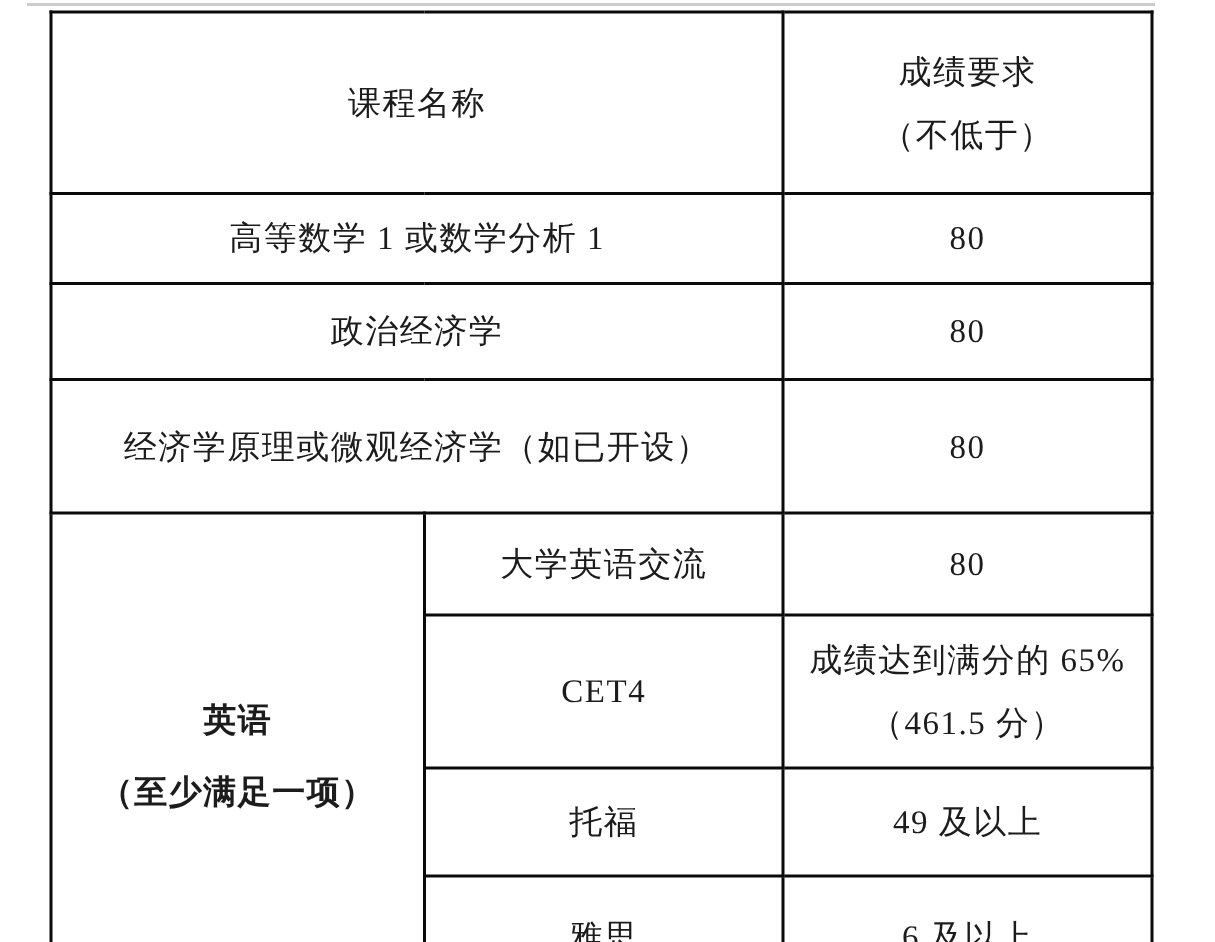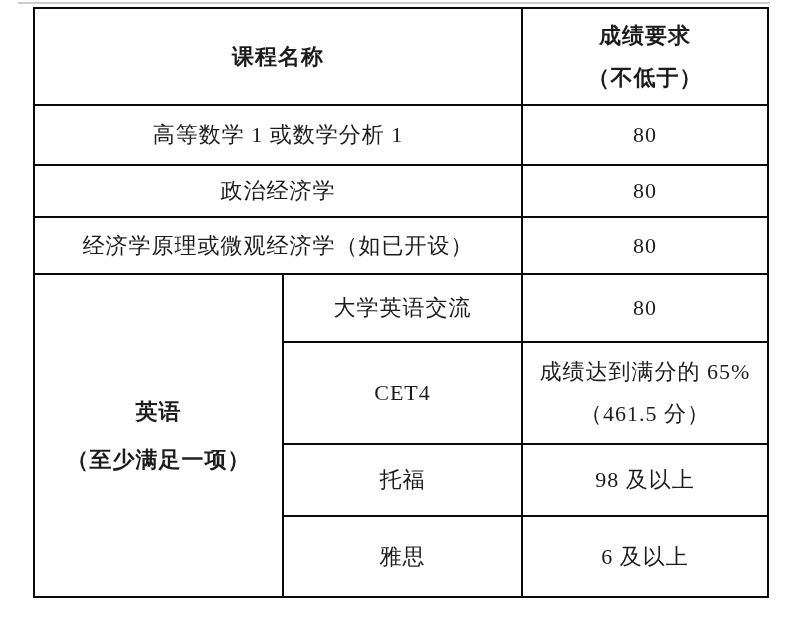--- a/index.html
+++ b/index.html
@@ -34,24 +34,24 @@
   }
   table.grade-table td {
     border: 2px solid #0a0a0a;
     text-align: center;
     vertical-align: middle;
     font-size: 22px;
     letter-spacing: 1px;
     padding: 0;
     overflow: hidden;
   }
-  tr.r-header  { height: 97px; font-weight: bold; }
+  tr.r-header  { height: 121px; }
   tr.r-math    { height: 60px; }
-  tr.r-polit   { height: 52px; }
-  tr.r-econ    { height: 57px; }
+  tr.r-polit   { height: 64px; }
+  tr.r-econ    { height: 89px; }
   tr.r-cec     { height: 68px; }
   tr.r-cet4    { height: 102px; }
   tr.r-toefl   { height: 72px; margin-left: 44px; }
   tr.r-ielts   { height: 81px; }
   .two-line div {
     line-height: 42px;
   }
   .english-label div {
     line-height: 48px;
     font-weight: bold;
@@ -107,21 +107,21 @@
     <tr class="r-cet4">
       <td>CET4</td>
       <td class="two-line">
         <div>成绩达到满分的 65%</div>
         <div>（461.5 分）</div>
       </td>
     </tr>
 
     <tr class="r-toefl">
       <td>托福</td>
-      <td>98 及以上</td>
+      <td>49 及以上</td>
     </tr>
 
     <tr class="r-ielts">
       <td>雅思</td>
       <td>6 及以上</td>
     </tr>
 
   </tbody>
     </table>
 </div>

